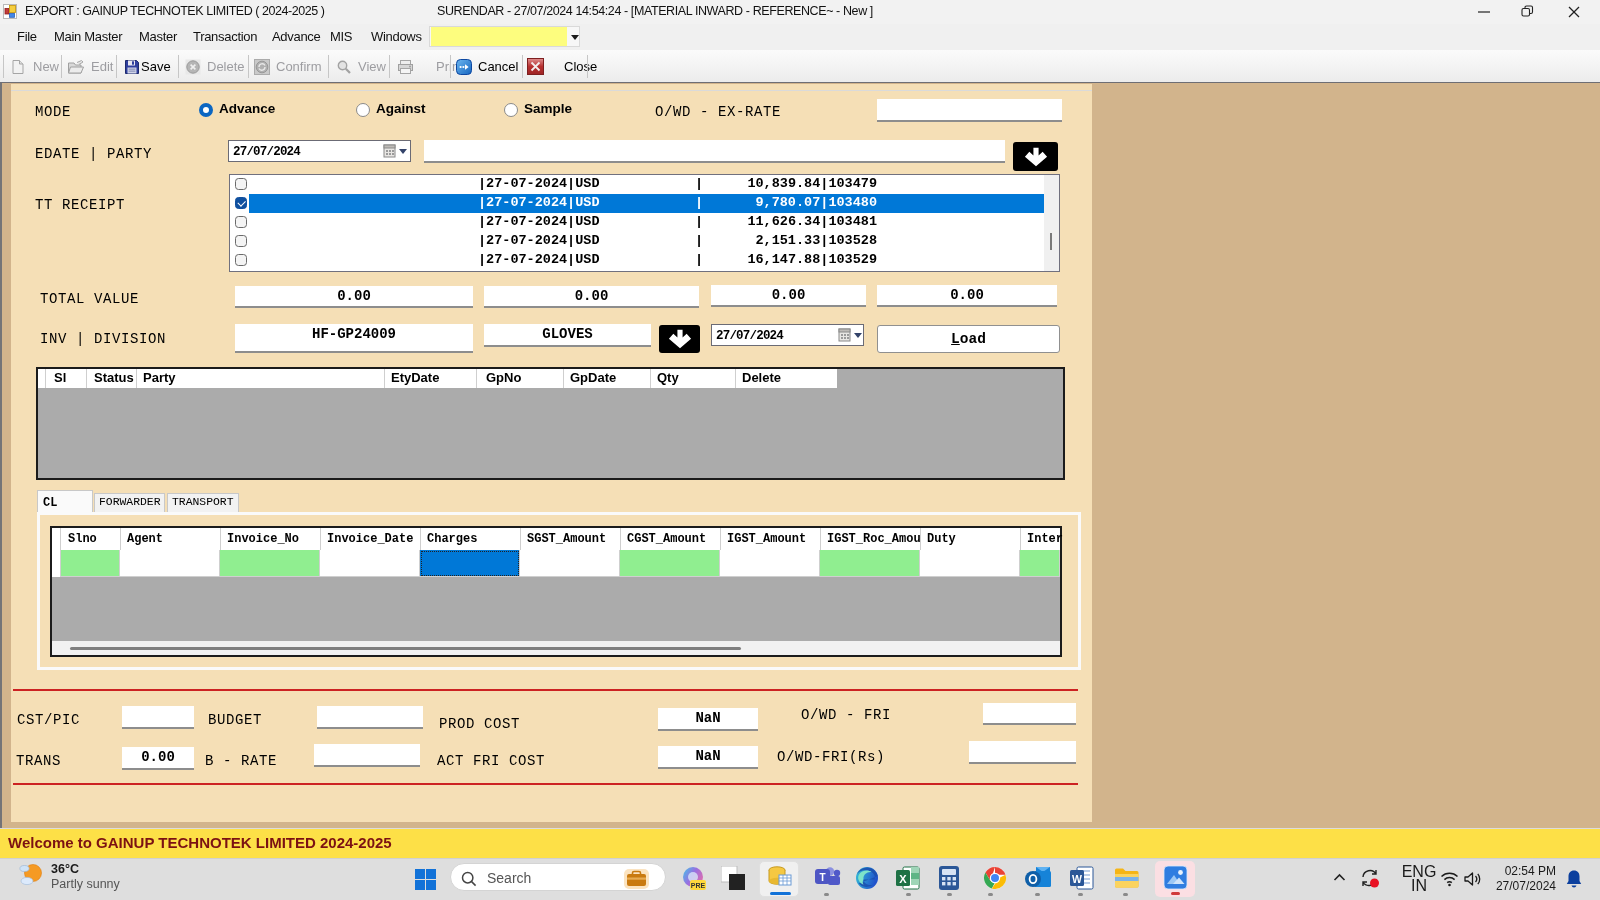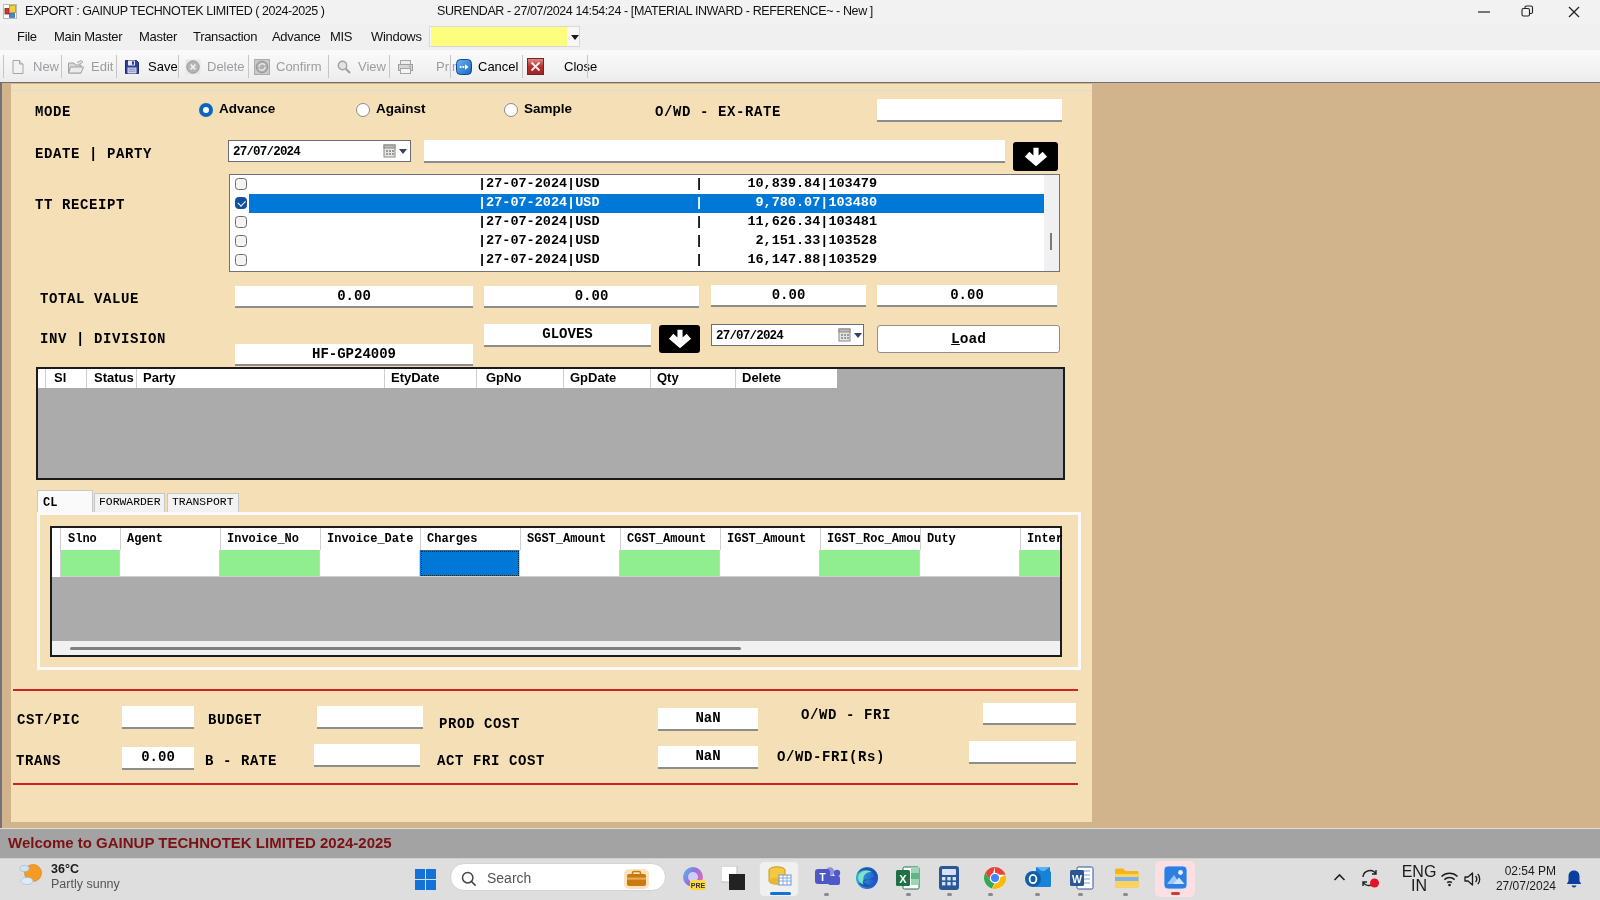--- a/index.html
+++ b/index.html
@@ -5,27 +5,27 @@
 * { margin:0; padding:0; box-sizing:border-box; }
 html,body { width:1600px; height:900px; overflow:hidden; font-family:"Liberation Sans",sans-serif; }
 .abs { position:absolute; }
 .mono { font-family:"Liberation Mono",monospace; font-weight:bold; }
 .tb { background:#fff; border:none; border-bottom:2px solid #8d8d8d; position:absolute; }
 #titlebar { left:0; top:0; width:1600px; height:24px; background:#f2f2f2; }
 #menubar { left:0; top:24px; width:1600px; height:26px; background:#f0f0f0; }
 #toolbar { left:0; top:50px; width:1600px; height:33px; background:linear-gradient(#fbfbfb,#ececec); border-bottom:1px solid #6e6e74; }
 #mdi { left:0; top:83px; width:1600px; height:745px; background:#d2b48c; }
 #form { left:11px; top:1px; width:1081px; height:738px; background:#f5dfb6; }
-#statusbar { left:0; top:828px; width:1600px; height:30px; background:#a3a3a3; border-top:1px solid #dcdcdc; }
+#statusbar { left:0; top:828px; width:1600px; height:30px; background:#fde047; border-top:1px solid #dcdcdc; }
 #taskbar { left:0; top:858px; width:1600px; height:42px; background:#dedede; border-top:1px solid #d0d0d0; }
 .mitem { display:inline-block; font-size:13px; letter-spacing:-0.3px; color:#111; }
 .tbtn { position:absolute; top:0; height:33px; font-size:13px; display:flex; align-items:center; }
 .sep { position:absolute; top:5px; height:23px; width:1px; background:#c6c6c6; }
 .gray { color:#9d9da1; }
-.lbl { position:absolute; font-family:"Liberation Mono",monospace; font-weight:bold; font-size:14px; color:#000; letter-spacing:0.6px; white-space:pre; }
+.lbl { position:absolute; font-family:"Liberation Mono",monospace; font-weight:normal; font-size:14px; color:#000; letter-spacing:0.6px; white-space:pre; }
 .radio { position:absolute; width:14px; height:14px; border-radius:50%; background:#fff; border:1px solid #8a8a8a; }
 .radio.sel { border:4.5px solid #0b66c2; }
 .blackbtn { background:#000; border-radius:3px; }
 .blackbtn svg { position:absolute; left:50%; top:50%; transform:translate(-50%,-50%); }
 .lrow { position:absolute; left:0; width:829px; height:19px; }
 .lrow .t1 { position:absolute; left:248px; top:1px; font-family:"Liberation Mono",monospace; font-weight:bold; font-size:13.5px; }
 .lrow .t2 { position:absolute; left:465px; top:1px; font-family:"Liberation Mono",monospace; font-weight:bold; font-size:13.5px; }
 .lrow .t3 { position:absolute; right:182px; top:1px; font-family:"Liberation Mono",monospace; font-weight:bold; font-size:13.5px; }
 .selrow { background:linear-gradient(to right,#fff 19px,#0078d7 19px); color:#fff; }
 .cb { position:absolute; left:5px; top:3px; width:12px; height:12px; background:#f4f4f4; border:1.3px solid #6a6a6a; border-radius:3.5px; }
@@ -101,21 +101,21 @@
       <span style="display:inline-flex">
         <svg width="16" height="16" viewBox="0 0 16 16">
           <path d="M1.5 1.5 H12.5 L14.5 3.5 V14.5 H1.5 Z" fill="#2f3f9e" stroke="#1d2a6e"></path>
           <rect x="4" y="1.5" width="7" height="5" fill="#e8e8f0"></rect>
           <rect x="8" y="2.3" width="2" height="3.4" fill="#2f3f9e"></rect>
           <rect x="3.5" y="8.5" width="9" height="6" fill="#cfd3e8"></rect>
           <rect x="4.6" y="9.6" width="6.8" height="1.1" fill="#8890b8"></rect>
           <rect x="4.6" y="11.6" width="6.8" height="1.1" fill="#8890b8"></rect>
         </svg>
       </span>
-      <span style="margin-left:8px;color:#000">Save</span>
+      <span style="margin-left:1px;color:#000">Save</span>
     </div>
   <div class="sep" style="left:178px"></div>
   <div class="tbtn" style="left:185px">
       <span style="display:inline-flex">
         <svg width="16" height="16" viewBox="0 0 16 16">
           <rect x="0.5" y="0.5" width="15" height="15" fill="#e8e8e8"></rect>
           <circle cx="8" cy="8" r="6.2" fill="#b5b5b5" stroke="#9a9a9a"></circle>
           <path d="M5.6 5.6 L10.4 10.4 M10.4 5.6 L5.6 10.4" stroke="#efefef" stroke-width="1.6"></path>
         </svg>
       </span>
@@ -271,21 +271,21 @@
     <div class="abs" style="right:7px;top:58px;width:2px;height:17px;background:#7a7a7a"></div>
   </div>
 
   <div class="lbl" style="left:40px;top:291px">TOTAL VALUE</div>
   <div class="tb valbox" style="left:235px;top:286px;width:238px;height:22px">0.00</div>
   <div class="tb valbox" style="left:484px;top:286px;width:215px;height:22px">0.00</div>
   <div class="tb valbox" style="left:711px;top:285px;width:155px;height:22px">0.00</div>
   <div class="tb valbox" style="left:877px;top:285px;width:180px;height:22px">0.00</div>
 
   <div class="lbl" style="left:40px;top:331px">INV | DIVISION</div>
-  <div class="tb valbox" style="left:235px;top:344px;width:238px;height:22px">HF-GP24009</div>
+  <div class="tb valbox" style="left:235px;top:324px;width:238px;height:29px">HF-GP24009</div>
   <div class="tb valbox" style="left:484px;top:324px;width:167px;height:23px">GLOVES</div>
   <div class="abs blackbtn" style="left:659px;top:325px;width:41px;height:28px">
       <svg width="31" height="21" viewBox="0 0 42 28">
         <path d="M17.5 1.5 H24.5 V12 L30 7 L36 13.5 L21 26.5 L6 13.5 L12 7 L17.5 12 Z" fill="#fff"></path>
       </svg>
     </div>
   <div class="tb" style="left:711px;top:324px;width:153px;height:22px;border:1px solid #6b6b75">
     <span class="mono" style="position:absolute;left:4px;top:4px;font-size:12.5px;letter-spacing:-0.8px">27/07/2024</span>
     <svg class="abs" style="left:126px;top:3px" width="14" height="14" viewBox="0 0 14 14">
       <rect x="1" y="1" width="11" height="12" fill="#e8e6e3" stroke="#8a8a8a"></rect>

